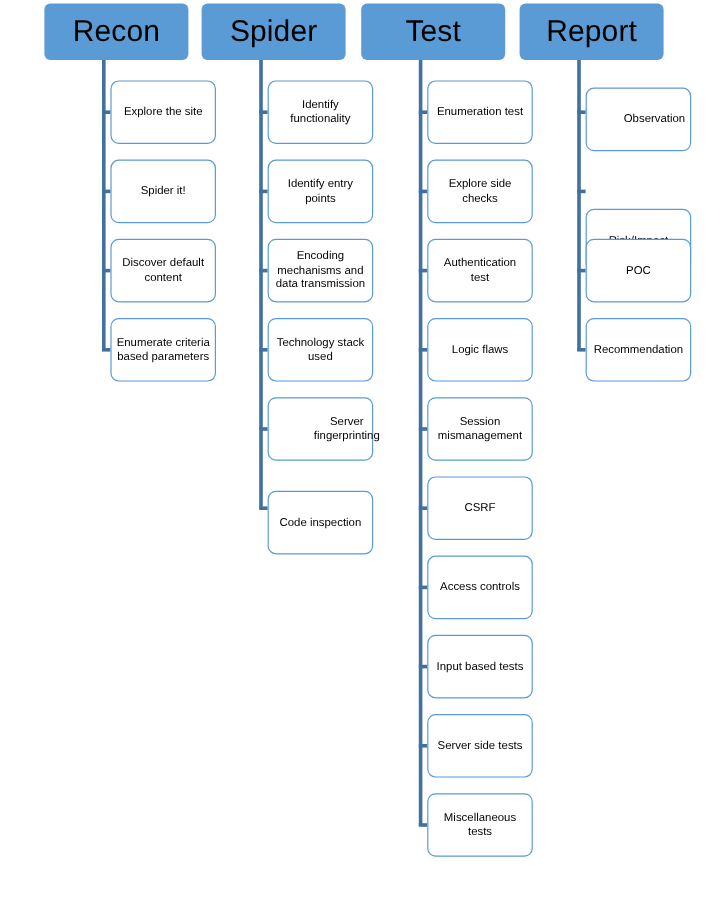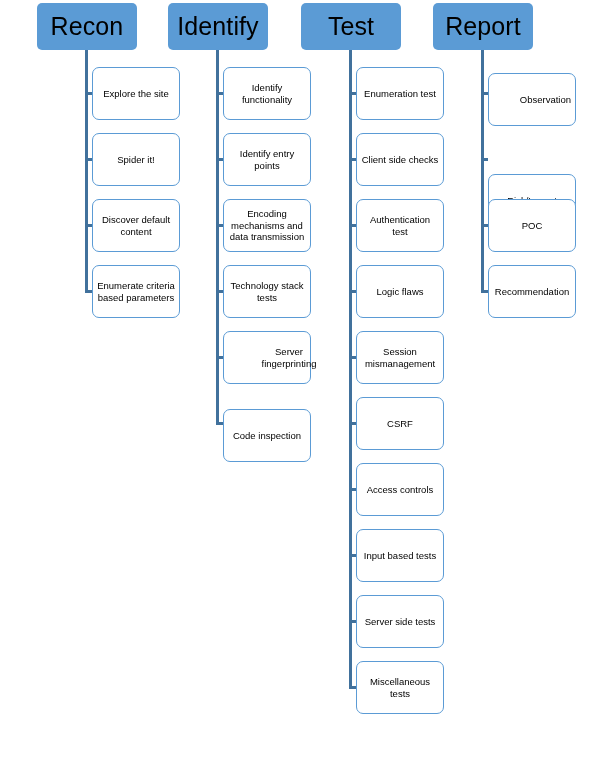--- a/index.html
+++ b/index.html
@@ -24,21 +24,21 @@
   
   .column {
     position: absolute;
     top: 0;
   }
 
   
   .header-box {
     position: absolute;
     top: 3px;
-    width: 100px;
+    width: 120px;
     height: 47px;
     background: #5b9bd5;
     border-radius: 5px;
     display: flex;
     align-items: center;
     justify-content: center;
     box-sizing: border-box;
     text-align: center;
   }
   .header-label {
@@ -112,38 +112,38 @@
       <div class="node" style="top: 199px;">
         <span class="node-label">Discover default content</span>
       </div>
       <div class="stub" style="top: 290px;"></div>
       <div class="node" style="top: 265px;">
         <span class="node-label">Enumerate criteria based parameters</span>
       </div>
     </div>
     <div class="column" style="left: 168px;">
       <div class="header-box">
-        <span class="header-label">Identify</span>
+        <span class="header-label">Spider</span>
       </div>
       <div class="trunk" style="height: 373.5px;"></div>
       <div class="stub" style="top: 92px;"></div>
       <div class="node" style="top: 67px;">
         <span class="node-label">Identify functionality</span>
       </div>
       <div class="stub" style="top: 158px;"></div>
       <div class="node" style="top: 133px;">
         <span class="node-label">Identify entry points</span>
       </div>
       <div class="stub" style="top: 224px;"></div>
       <div class="node" style="top: 199px;">
         <span class="node-label">Encoding mechanisms and data transmission</span>
       </div>
       <div class="stub" style="top: 290px;"></div>
       <div class="node" style="top: 265px;">
-        <span class="node-label">Technology stack tests</span>
+        <span class="node-label">Technology stack used</span>
       </div>
       <div class="stub" style="top: 356px;"></div>
       <div class="node" style="top: 331px; padding-left: 48px;">
         <span class="node-label">Server fingerprinting</span>
       </div>
       <div class="stub" style="top: 422px;"></div>
       <div class="node" style="top: 397px; margin-top: 12px;">
         <span class="node-label">Code inspection</span>
       </div>
     </div>
@@ -151,21 +151,21 @@
       <div class="header-box">
         <span class="header-label">Test</span>
       </div>
       <div class="trunk" style="height: 637.5px;"></div>
       <div class="stub" style="top: 92px;"></div>
       <div class="node" style="top: 67px;">
         <span class="node-label">Enumeration test</span>
       </div>
       <div class="stub" style="top: 158px;"></div>
       <div class="node" style="top: 133px;">
-        <span class="node-label">Client side checks</span>
+        <span class="node-label">Explore side checks</span>
       </div>
       <div class="stub" style="top: 224px;"></div>
       <div class="node" style="top: 199px;">
         <span class="node-label">Authentication test</span>
       </div>
       <div class="stub" style="top: 290px;"></div>
       <div class="node" style="top: 265px;">
         <span class="node-label">Logic flaws</span>
       </div>
       <div class="stub" style="top: 356px;"></div>

